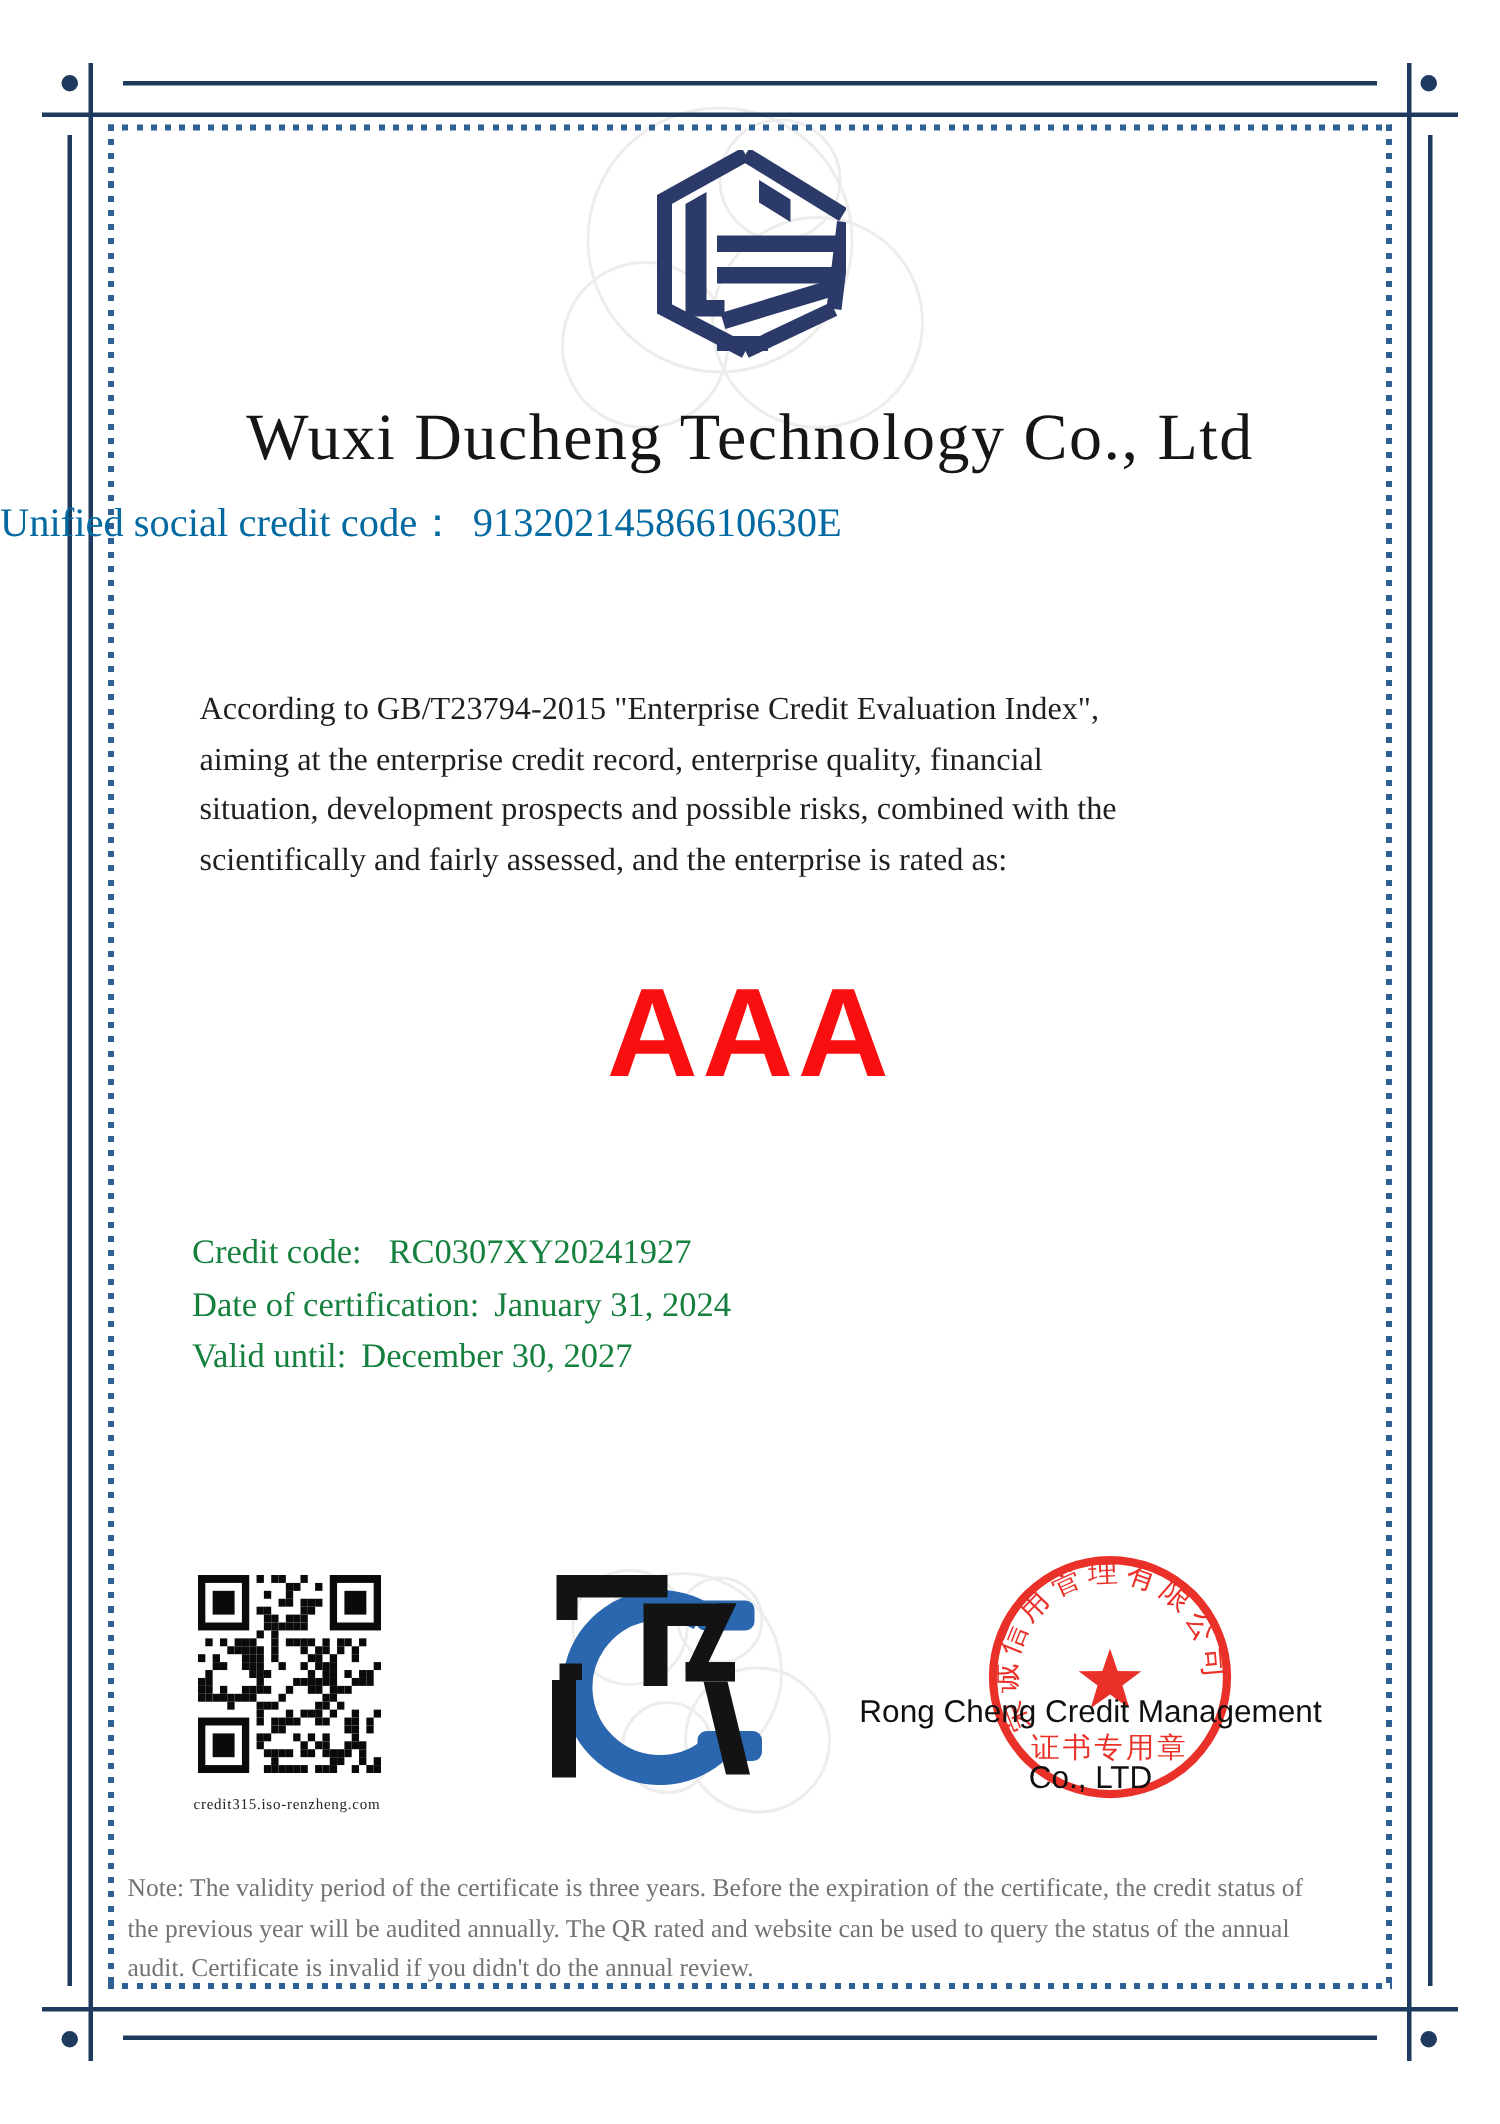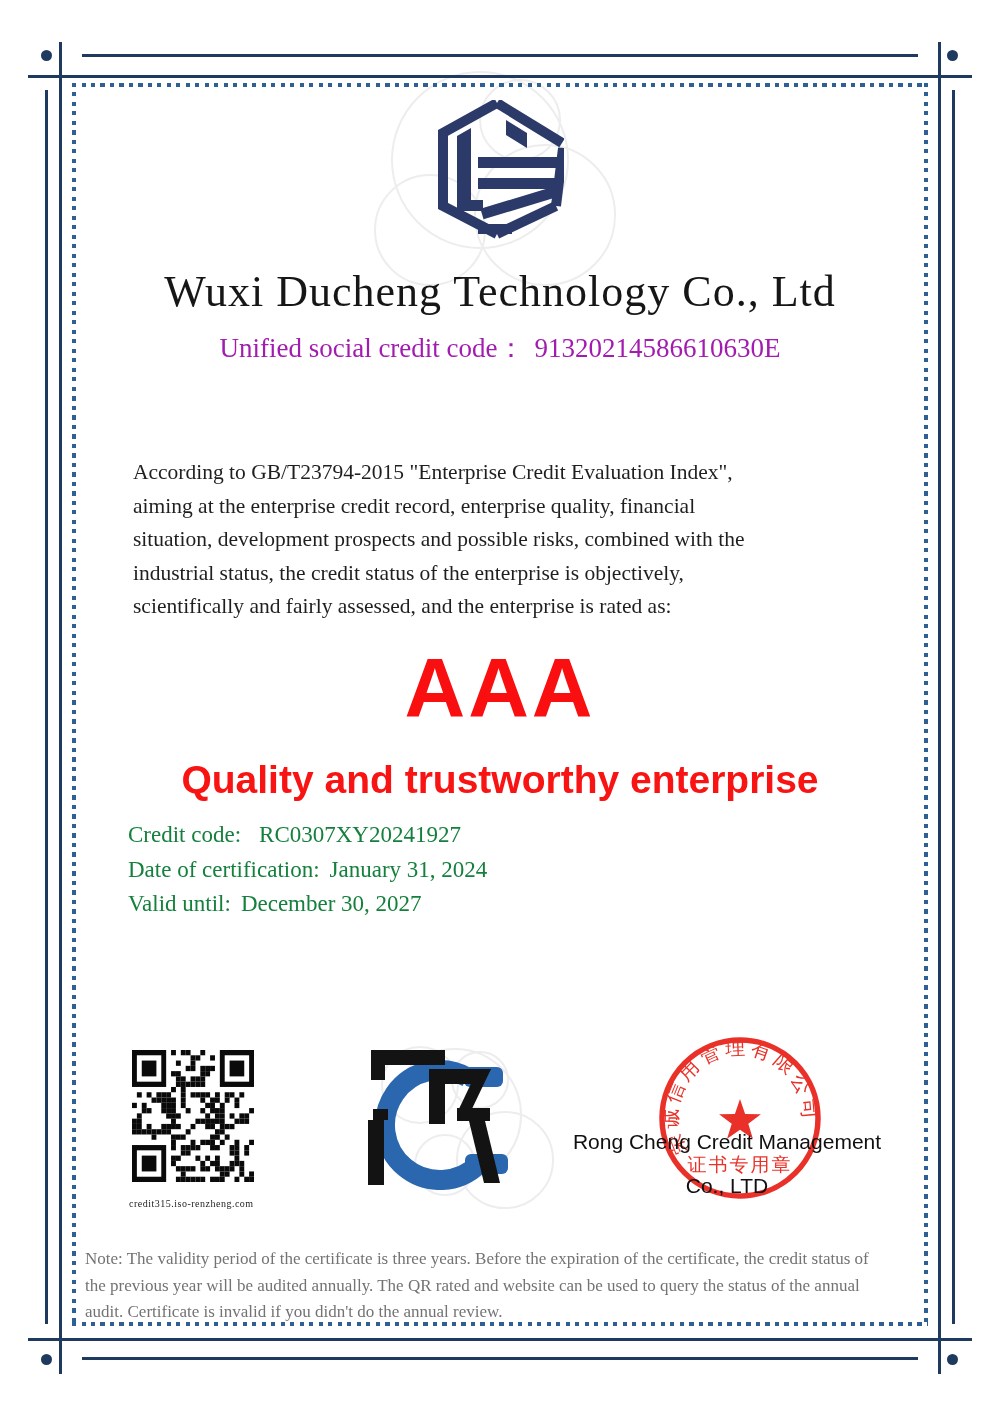--- a/index.html
+++ b/index.html
@@ -25,21 +25,21 @@
   .dotted.v{width:4px;top:83px;height:1243px;
      background-image:repeating-linear-gradient(to bottom,#2e6094 0,#2e6094 4px,transparent 4px,transparent 9.5px);}
   .dotted.top{top:83px;} .dotted.bottom{top:1322px;}
   .dotted.left{left:72px;} .dotted.right{left:924px;}
   
   .watermark{position:absolute;left:0;top:0;z-index:0;}
   
   .logo{position:absolute;left:430px;top:100px;z-index:1;}
   .title{position:absolute;left:0;top:266px;width:1000px;text-align:center;
          font-size:44px;letter-spacing:1px;color:#161616;font-weight:400;}
-  .subtitle{position:absolute;left:0;top:330px;width:1000px;text-align:center;font-size:27px;color:#a21caf;}
+  .subtitle{position:absolute;left:0;top:330px;width:1000px;text-align:left;font-size:27px;color:#0369a1;}
   .subtitle .val{margin-left:10px;}
   .para{position:absolute;left:133px;top:456px;font-size:21.5px;line-height:33.5px;color:#1f1f1f;}
   .para div{white-space:nowrap;}
   .rating{position:absolute;left:0;top:640px;width:1000px;text-align:center;
           font-family:"Liberation Sans","DejaVu Sans",sans-serif;font-weight:700;
           font-size:84px;color:#f90f0f;letter-spacing:3px;}
   .rating-title{position:absolute;left:0;top:758px;width:1000px;text-align:center;
           font-family:"Liberation Sans","DejaVu Sans",sans-serif;font-weight:700;
           font-size:39px;color:#f91414;}
   .details{position:absolute;left:128px;top:818px;font-size:23px;line-height:34.5px;color:#15803d;}
@@ -111,26 +111,24 @@
 
   <div class="title">Wuxi Ducheng Technology Co., Ltd</div>
   <div class="subtitle">
     <span>Unified social credit code：</span><span class="val">91320214586610630E</span>
   </div>
 
   <div class="para">
     <div>According to GB/T23794-2015 "Enterprise Credit Evaluation Index",</div>
     <div>aiming at the enterprise credit record, enterprise quality, financial</div>
     <div>situation, development prospects and possible risks, combined with the</div>
-    <div>industrial status, the credit status of the enterprise is objectively,</div>
     <div>scientifically and fairly assessed, and the enterprise is rated as:</div>
   </div>
 
   <div class="rating">AAA</div>
-  <div class="rating-title">Quality and trustworthy enterprise</div>
 
   <div class="details">
     <div>
       <span>Credit code:</span><span class="val gap-wide">RC0307XY20241927</span>
     </div>
     <div>
       <span>Date of certification:</span><span class="val">January 31, 2024</span>
     </div>
     <div>
       <span>Valid until:</span><span class="val">December 30, 2027</span>

